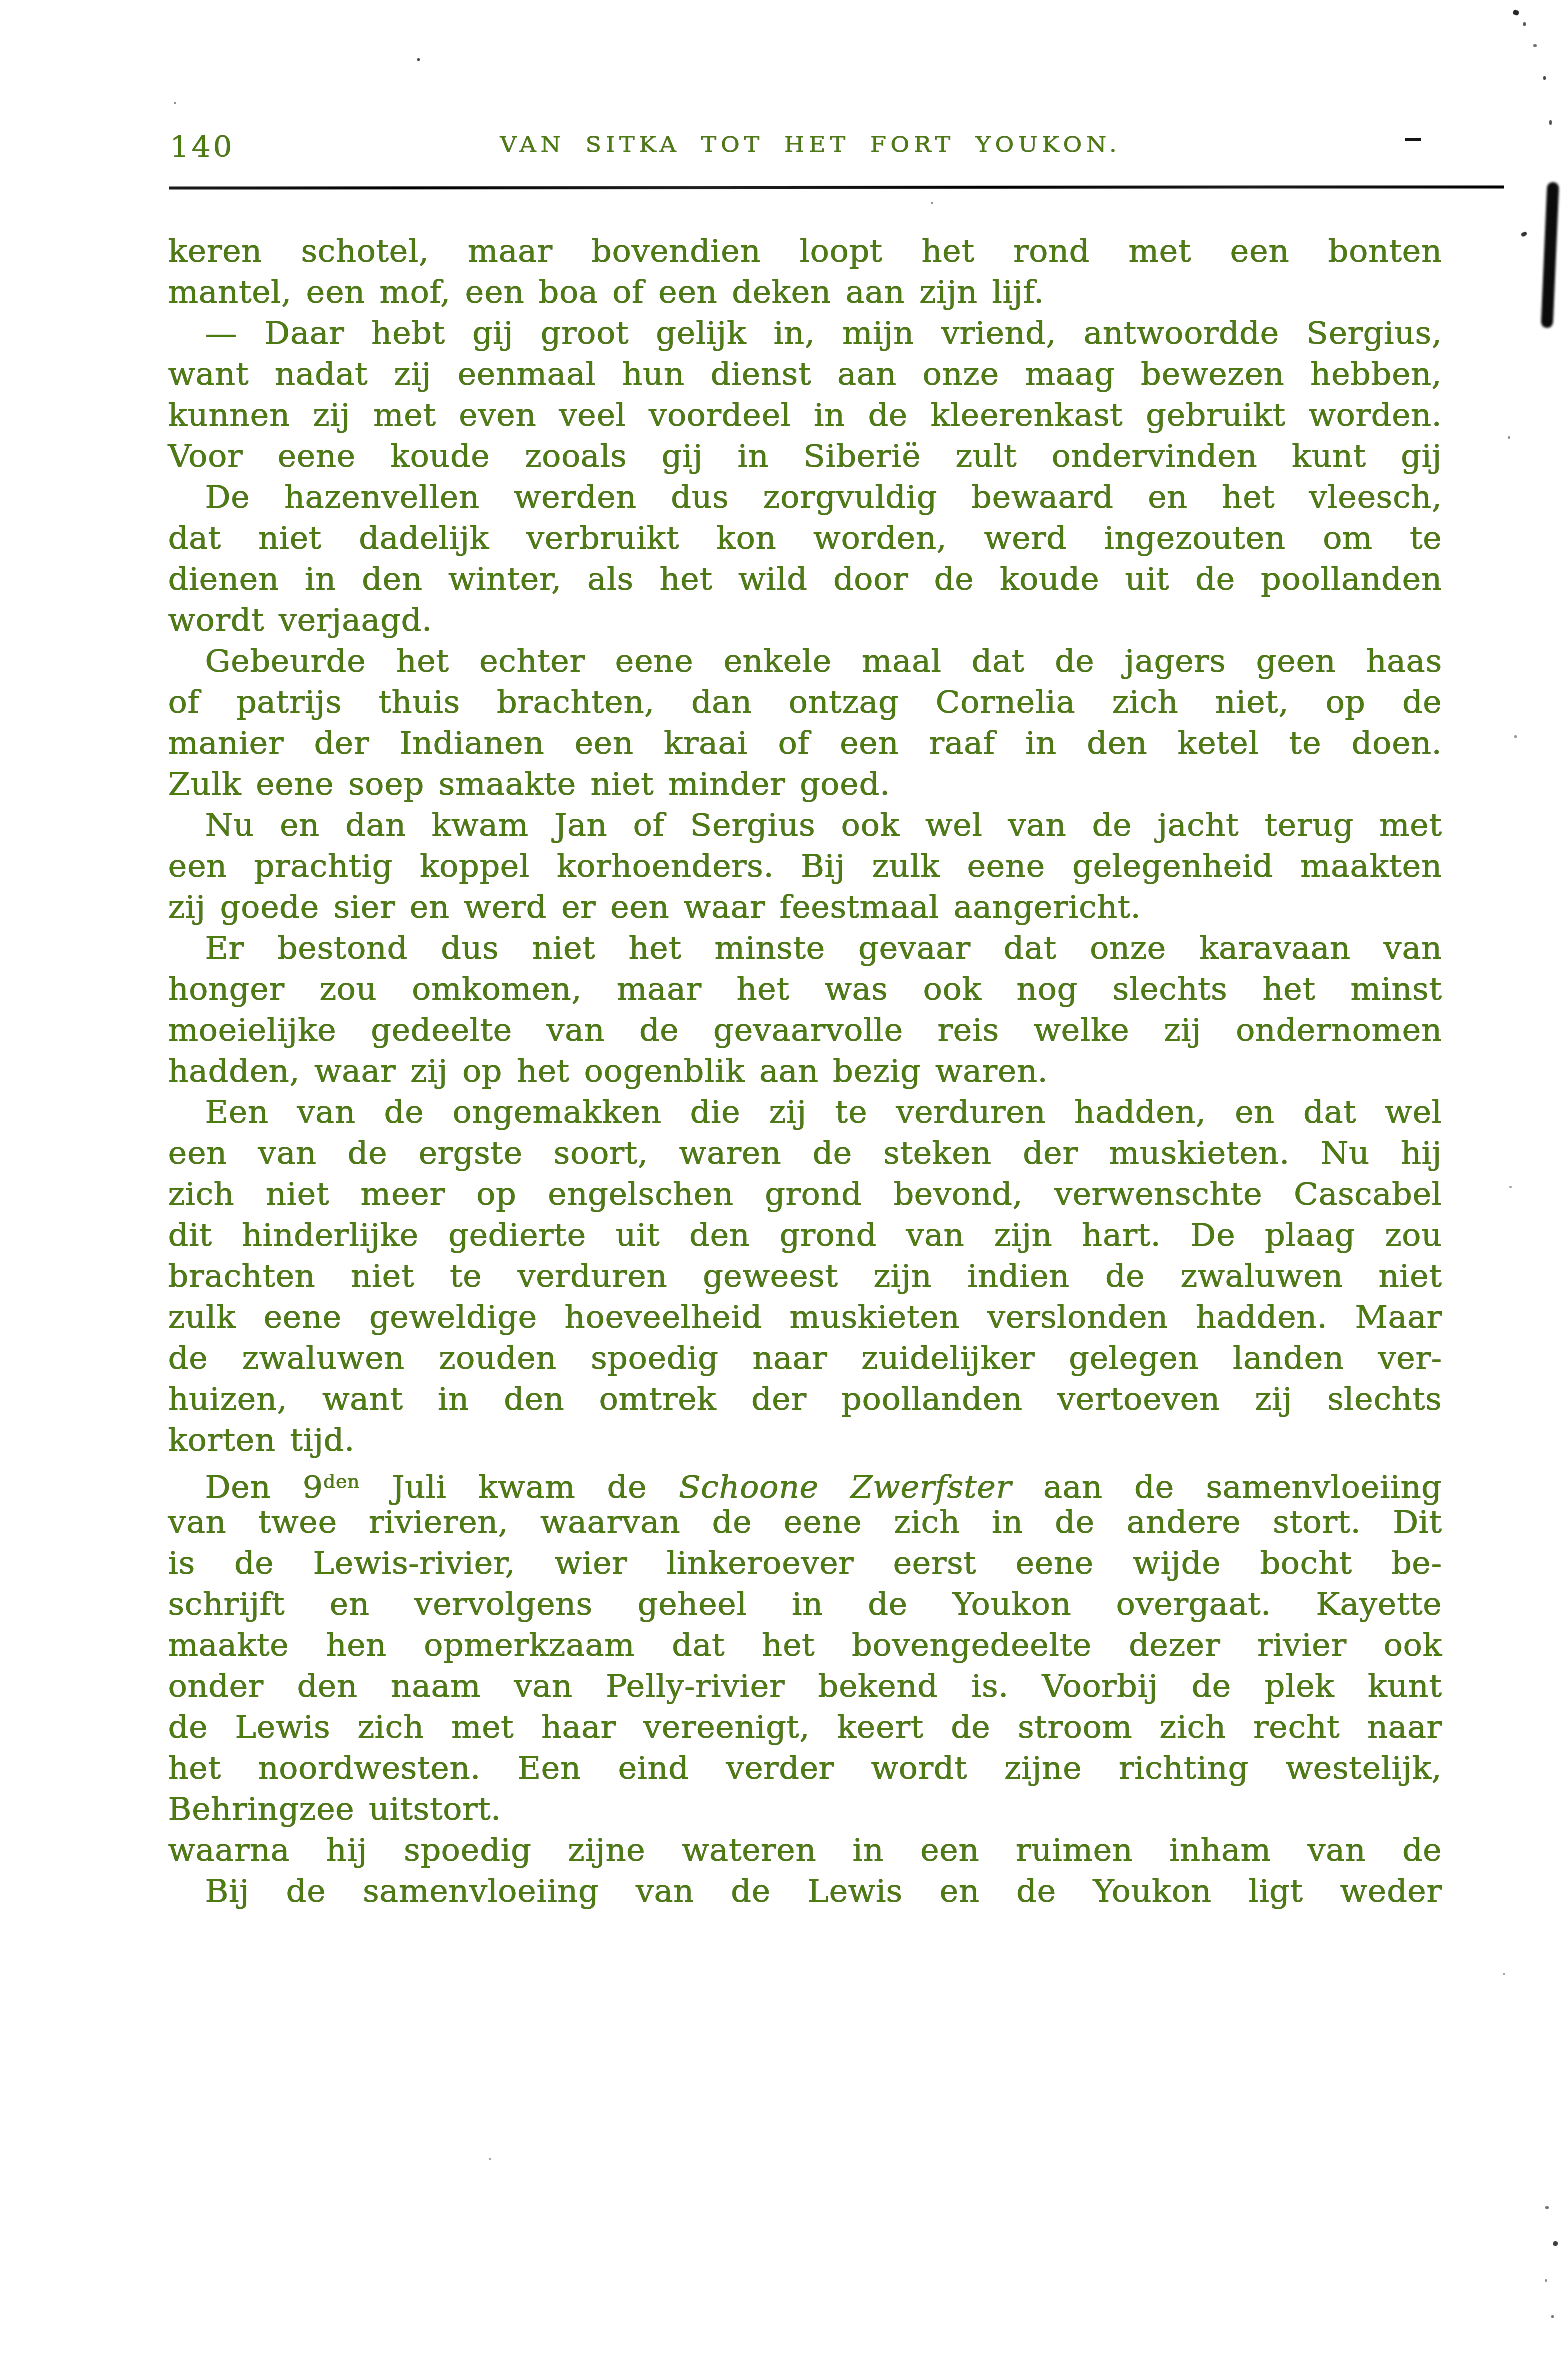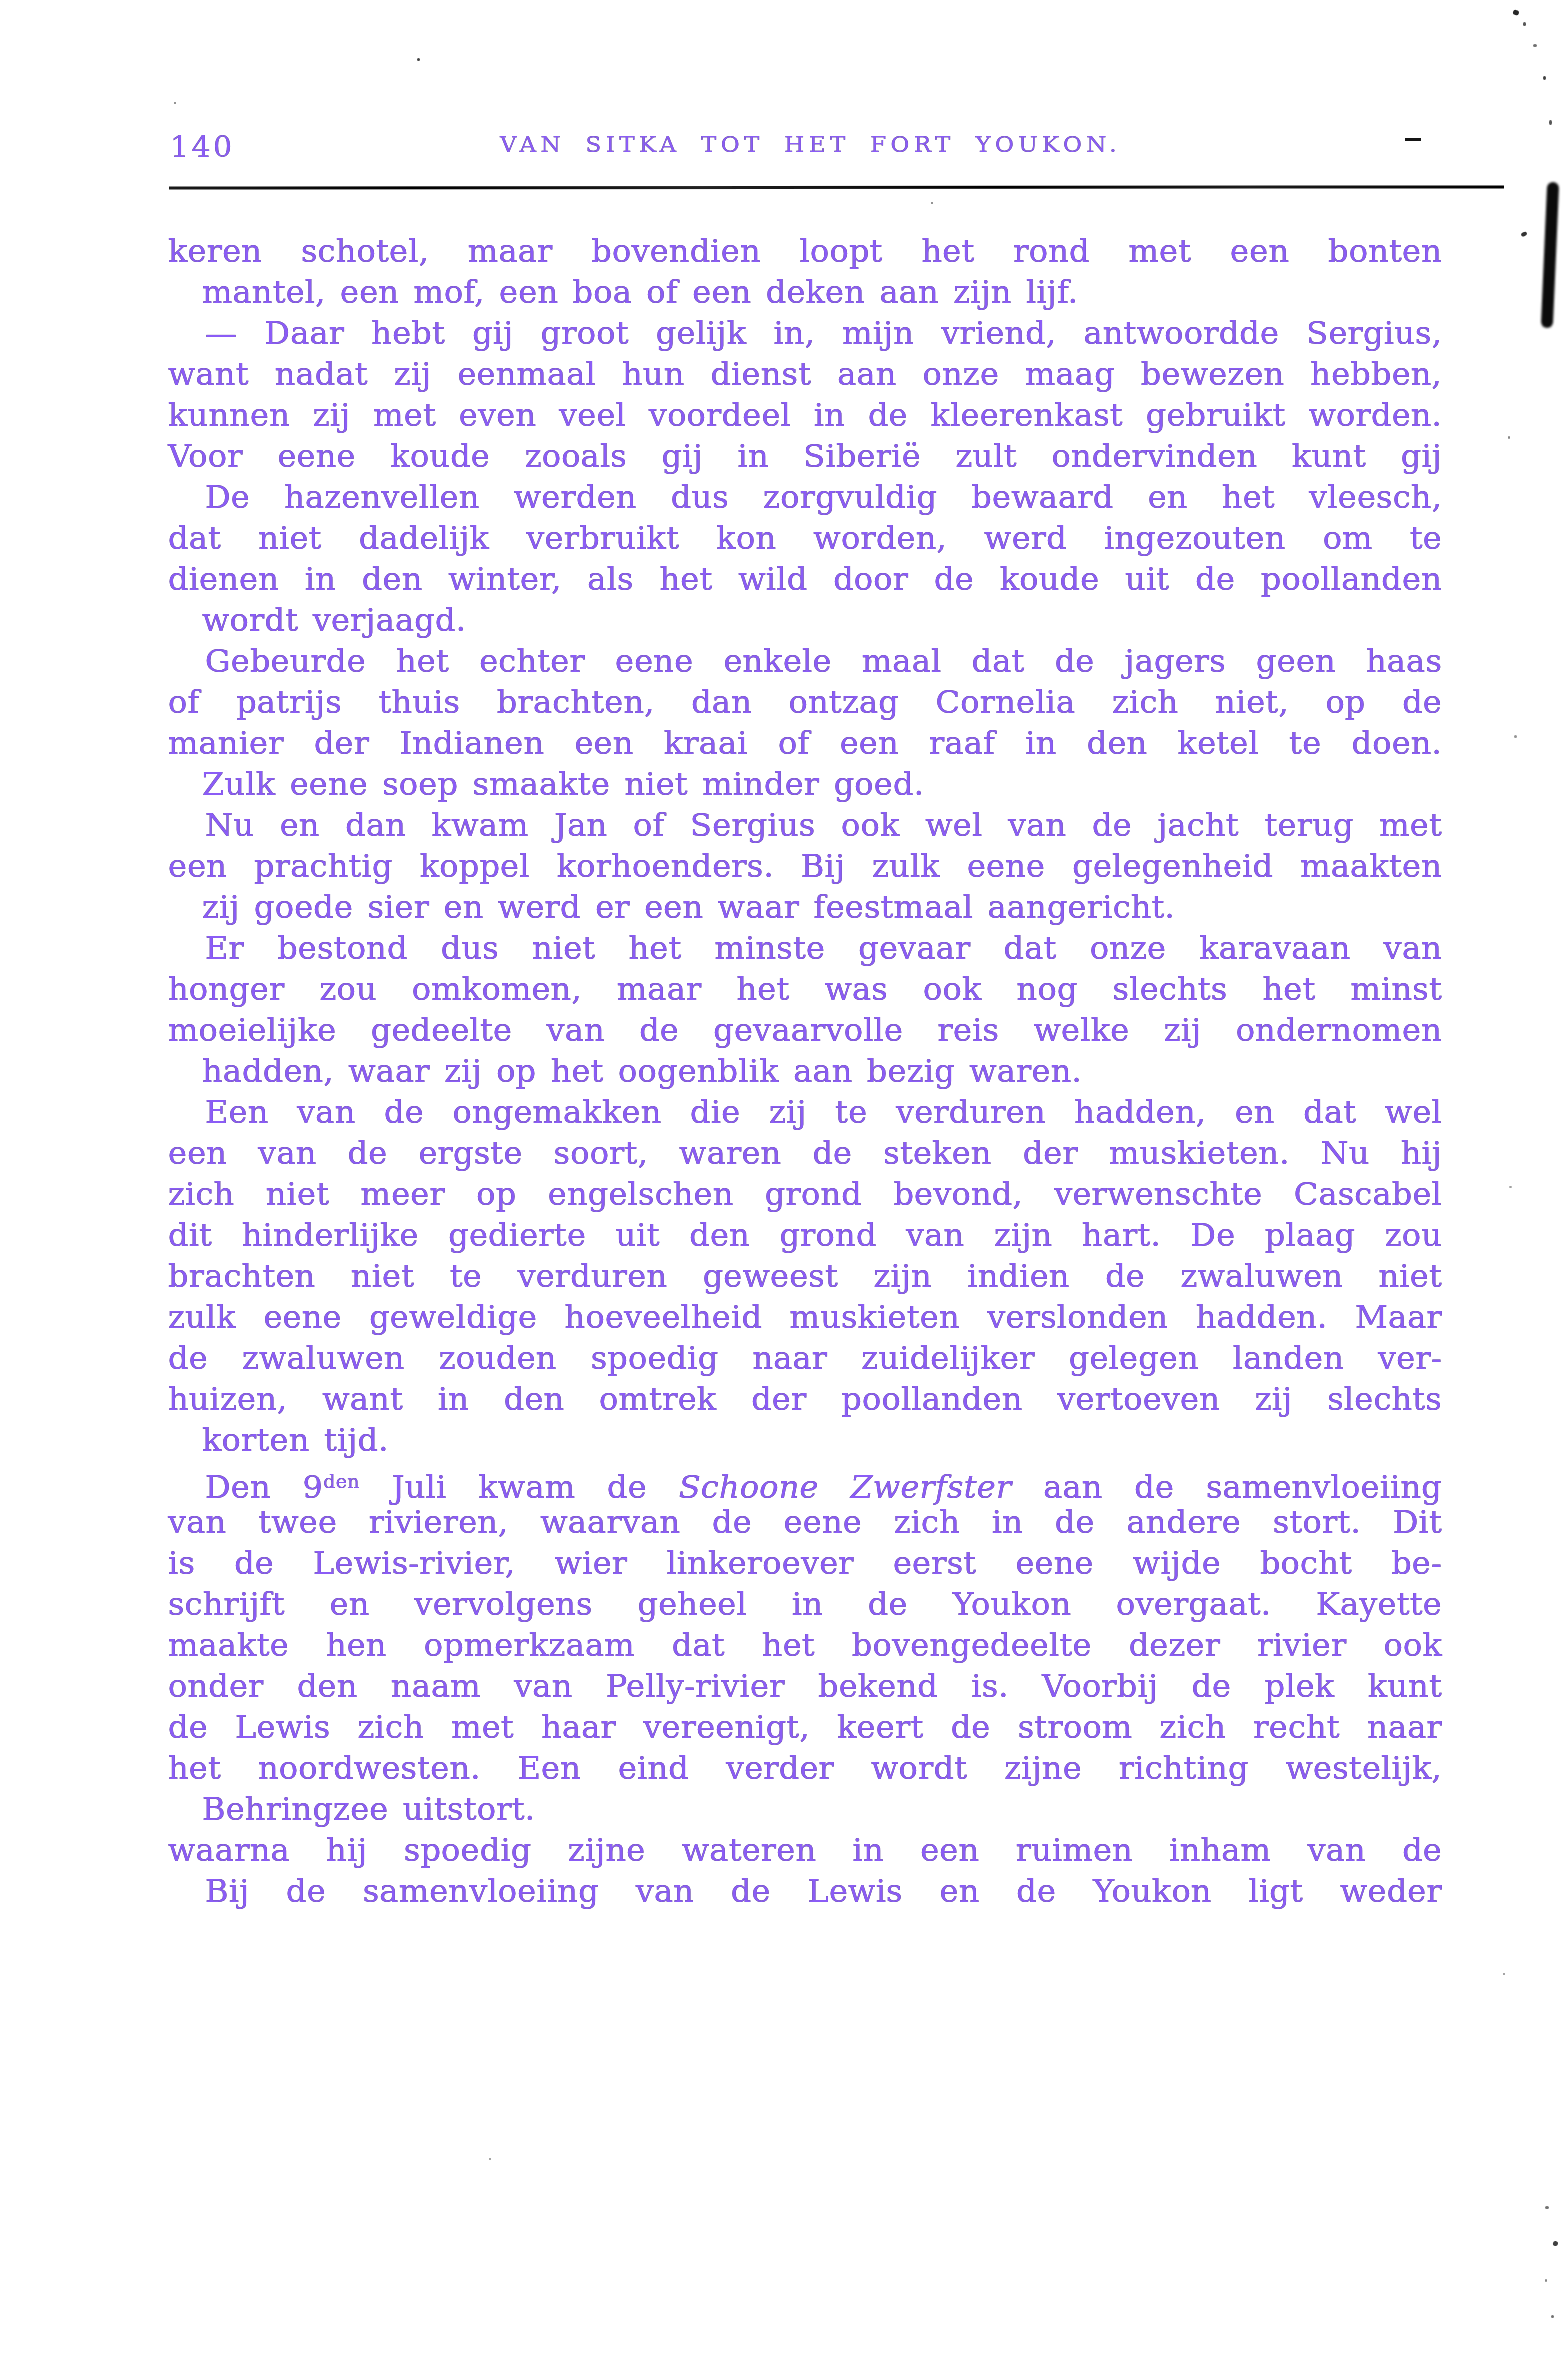--- a/index.html
+++ b/index.html
@@ -1,20 +1,20 @@
 <!DOCTYPE html>
 <html style="font-size:12.8px"><head>
 <meta charset="utf-8">
 <style>
   html,body { margin:0; padding:0; background:#ffffff; }
   .page {
     position:relative;
     width:1565px; height:2354px;
     background:#ffffff;
-    color:#8b5cf6;
+    color:#4d7c0f;
     font-family:"DejaVu Serif", "Liberation Serif", serif;
     overflow:hidden;
     text-shadow:0 0 0.5px rgba(10,10,10,0.85);
   }
   .header { position:absolute; left:170px; top:126px; width:1281px; height:43px; }
   .pagenum {
     position:absolute; left:0; top:3.2px;
     font-size:30px; letter-spacing:2.4px;
   }
   .running-title {
@@ -32,21 +32,21 @@
     position:absolute; left:168px; top:231px; width:1274px;
     font-size:32px; line-height:41px;
     word-spacing:4px; letter-spacing:0.2px;
   }
   .line {
     height:41px;
     text-align:justify;
     text-align-last:justify;
     white-space:normal;
   }
-  .line.nojust { text-align-last:left;margin-left:34px; }
+  .line.nojust { text-align-last:left; }
   .line.indent { text-indent:37px; }
   .sup { font-size:19px; vertical-align:10.4px; letter-spacing:0.4px; }
   .it { font-style:italic; }
   .speck { position:absolute; background:#101010; border-radius:50%; }
   .streak {
     position:absolute; left:1544px; top:182px;
     width:12px; height:146px;
     background:#0b0b0b;
     border-radius:6.4px;
     filter:blur(1px);

